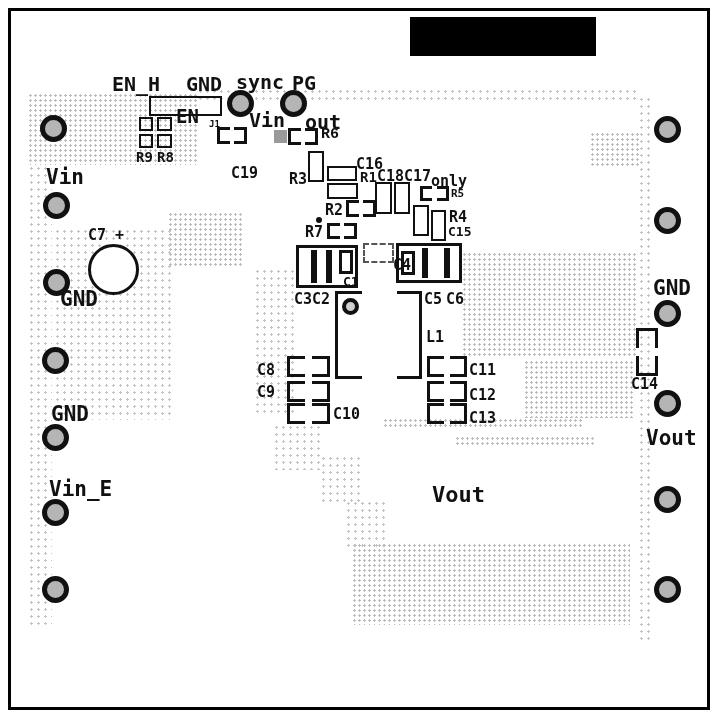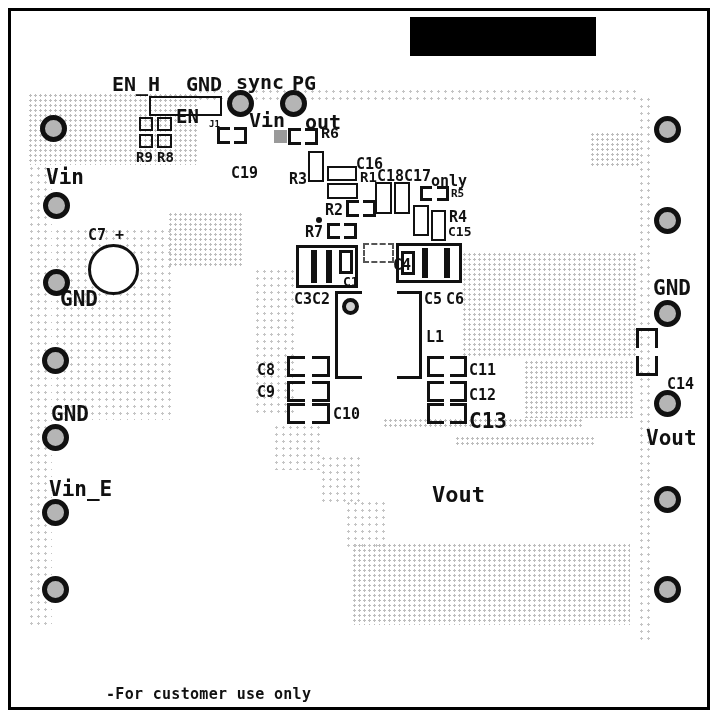--- a/index.html
+++ b/index.html
@@ -176,30 +176,30 @@
   <div class="cap" style="left:427px;top:381px;width:40px;height:21px;">
       <i class="l"></i>
       <i class="r"></i>
     </div>
   <div class="cap" style="left:427px;top:403px;width:40px;height:21px;">
       <i class="l"></i>
       <i class="r"></i>
     </div>
   <span class="lbl" style="left:469px;top:363px;font-size:15px;">C11</span>
   <span class="lbl" style="left:469px;top:388px;font-size:15px;">C12</span>
-  <span class="lbl" style="left:469px;top:411px;font-size:21px;">C13</span>
+  <span class="lbl" style="left:469px;top:411px;font-size:15px;">C13</span>
 
   <span class="lbl" style="left:88px;top:228px;font-size:15px;">C7 +</span>
   <div class="circle" style="left:88px;top:244px;width:51px;height:51px;"></div>
 
   <div class="capv" style="left:636px;top:328px;width:22px;height:48px;">
       <i class="t"></i>
       <i class="b"></i>
     </div>
-  <span class="lbl" style="left:667px;top:377px;font-size:15px;">C14</span>
+  <span class="lbl" style="left:631px;top:377px;font-size:15px;">C14</span>
 
   <div class="pad" style="left:40px;top:115px;"></div>
   <div class="pad" style="left:43px;top:192px;"></div>
   <div class="pad" style="left:43px;top:269px;"></div>
   <div class="pad" style="left:42px;top:347px;"></div>
   <div class="pad" style="left:42px;top:424px;"></div>
   <div class="pad" style="left:42px;top:499px;"></div>
   <div class="pad" style="left:42px;top:576px;"></div>
 
   <div class="pad" style="left:654px;top:116px;"></div>
@@ -210,15 +210,14 @@
   <div class="pad" style="left:654px;top:576px;"></div>
 
   <span class="lbl" style="left:46px;top:167px;font-size:21px;">Vin</span>
   <span class="lbl" style="left:60px;top:289px;font-size:21px;">GND</span>
   <span class="lbl" style="left:51px;top:404px;font-size:21px;">GND</span>
   <span class="lbl" style="left:49px;top:479px;font-size:21px;">Vin_E</span>
   <span class="lbl" style="left:653px;top:278px;font-size:21px;">GND</span>
   <span class="lbl" style="left:646px;top:428px;font-size:21px;">Vout</span>
   <span class="lbl" style="left:432px;top:484px;font-size:22px;">Vout</span>
 
-  <span class="lbl" style="left:106px;top:687px;font-size:15px;letter-spacing:0.3px;">-For customer use only</span>
 
 </div>
 
 </body></html>

